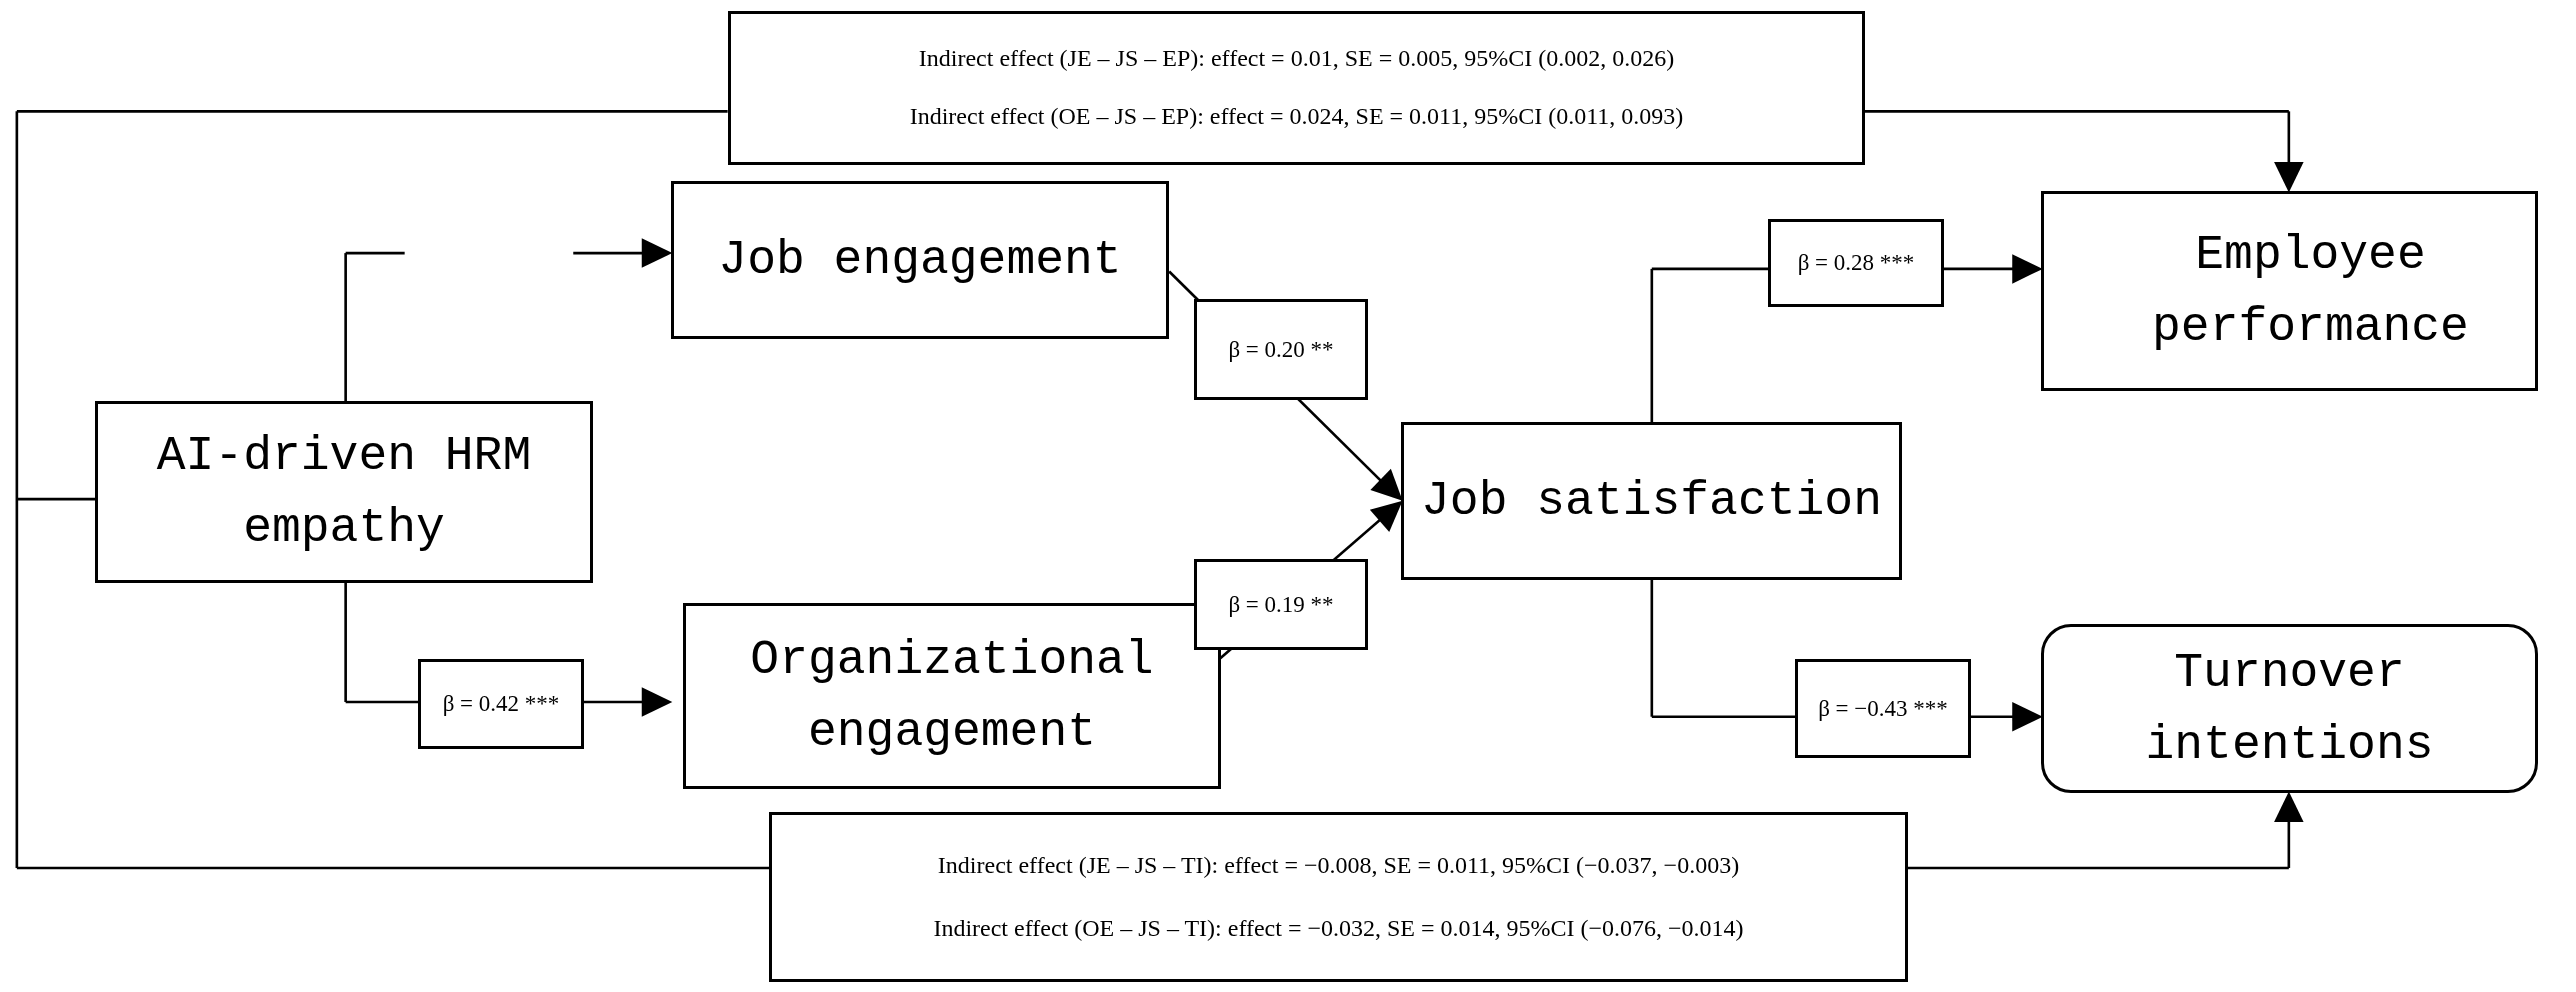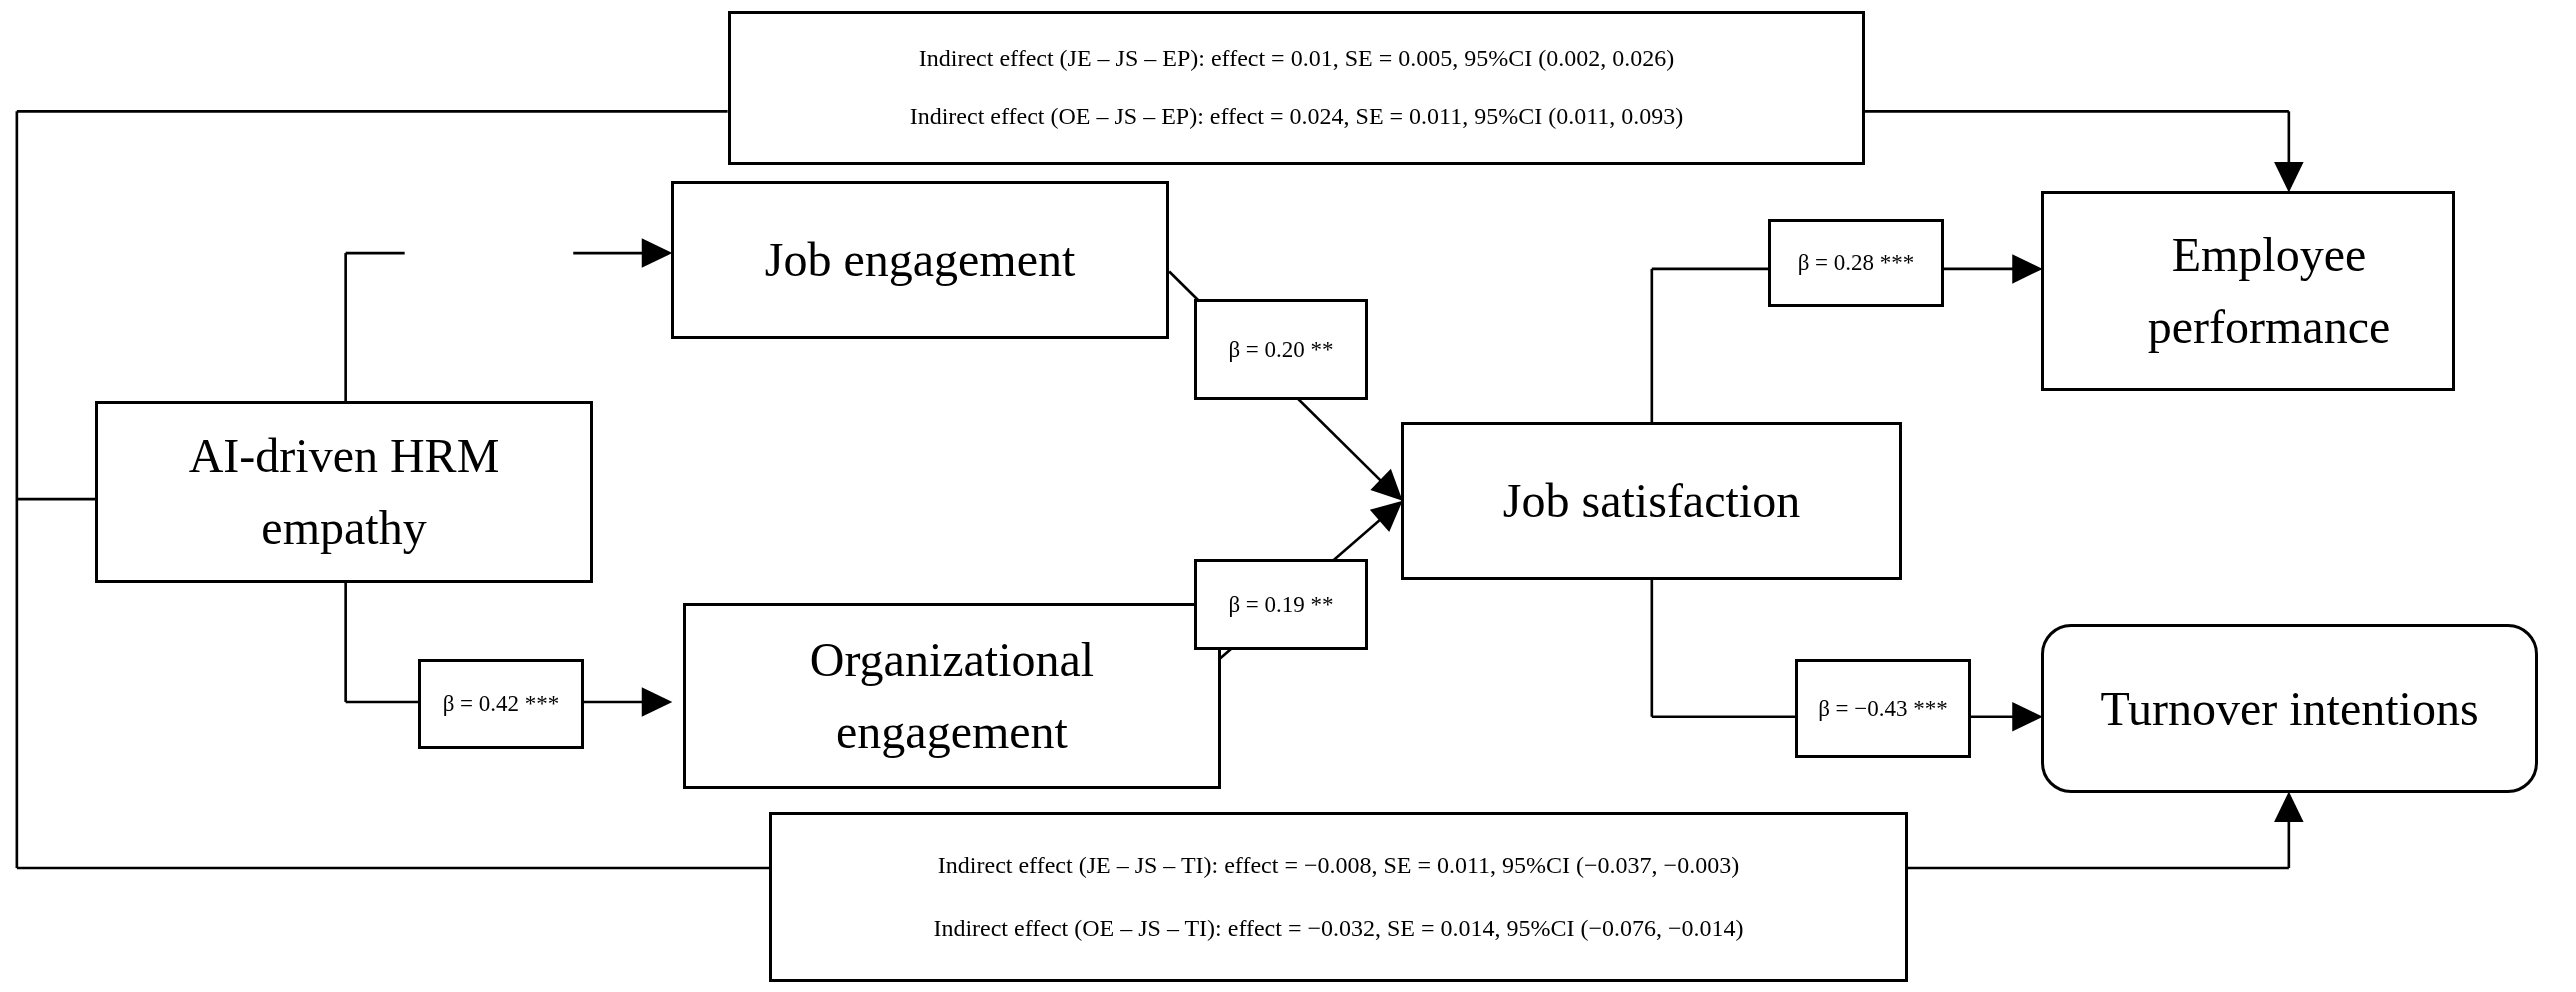--- a/index.html
+++ b/index.html
@@ -18,20 +18,21 @@
     border:3.2px solid #000;
     background:#ffffff;
     display:flex;
     flex-direction:column;
     align-items:center;
     justify-content:center;
     text-align:center;
     font-size:48px;
     line-height:1.5;
     z-index:2;
+    font-family:Liberation Mono, monospace;
   }
   .coef{
     position:absolute;
     box-sizing:border-box;
     border:3.2px solid #000;
     background:#ffffff;
     display:flex;
     align-items:center;
     justify-content:center;
     text-align:center;
@@ -49,21 +50,21 @@
     text-align:center;
     font-size:24px;
     z-index:2;
   }
   .indirect span{display:block;white-space:nowrap;}
   
   #node-ai            {left:95px;  top:401px;  width:498px; height:182px;}
   #node-je            {left:671px; top:181px;  width:498px; height:158px;}
   #node-oe            {left:671px; top:603px; width:538px; height:186px;margin-left:12px;}
   #node-js            {left:1401px; top:422px;  width:501px; height:158px;}
-  #node-ep            {left:2041px; top:191px;  width:414px; height:200px;padding-left:42px;}
+  #node-ep            {left:2041px; top:191px;  width:497px; height:200px;padding-left:42px;}
   #node-ti            {left:2041px; top:624px; width:497px; height:169px;border-radius:30px;}
   #coef-ai-je         {left:401px;  top:218px;  width:173px; height:105px;}
   #coef-ai-oe         {left:418px;  top:659px; width:166px; height:90px;}
   #coef-je-js         {left:1194px; top:299px;  width:174px; height:101px;}
   #coef-oe-js         {left:1194px; top:559px; width:174px; height:91px;}
   #coef-js-ep         {left:1768px; top:219px;  width:176px; height:88px;}
   #coef-js-ti         {left:1795px; top:659px; width:176px; height:99px;}
   #indirect-top       {left:728px; top:10.5px;   width:1137px; height:154px;}
   #indirect-bottom    {left:769px; top:812px; width:1139px; height:170px;}
 </style>

